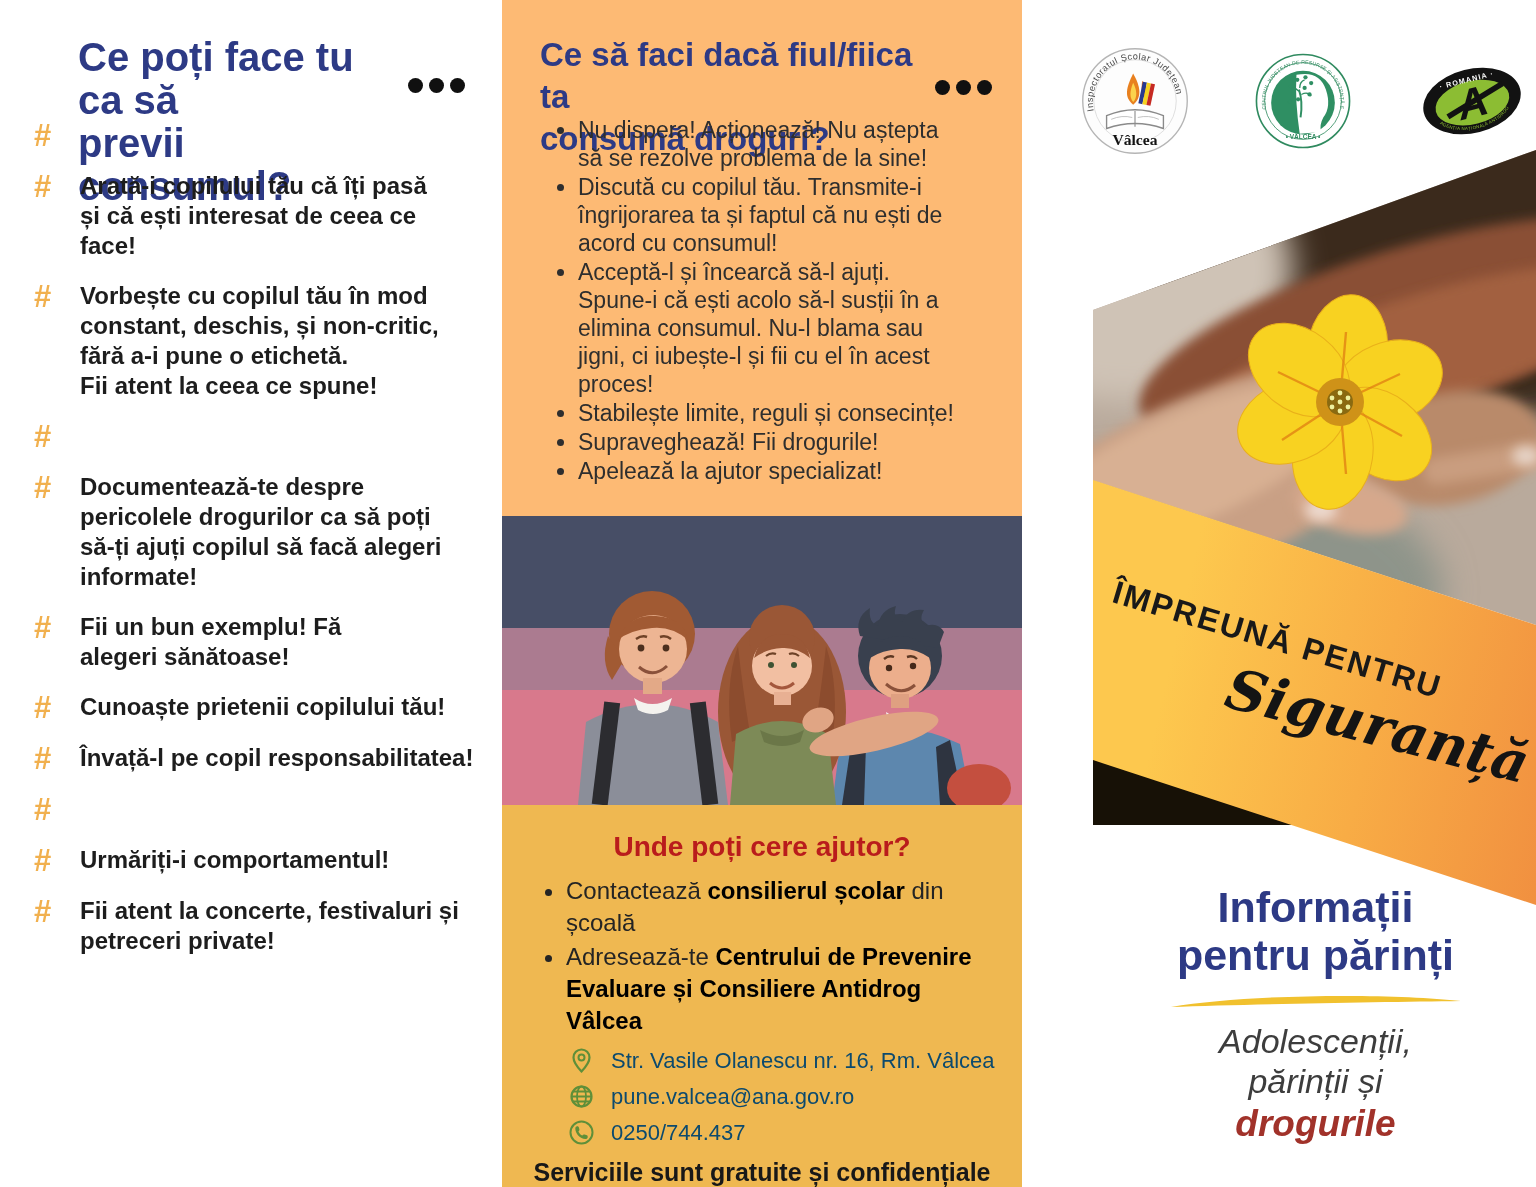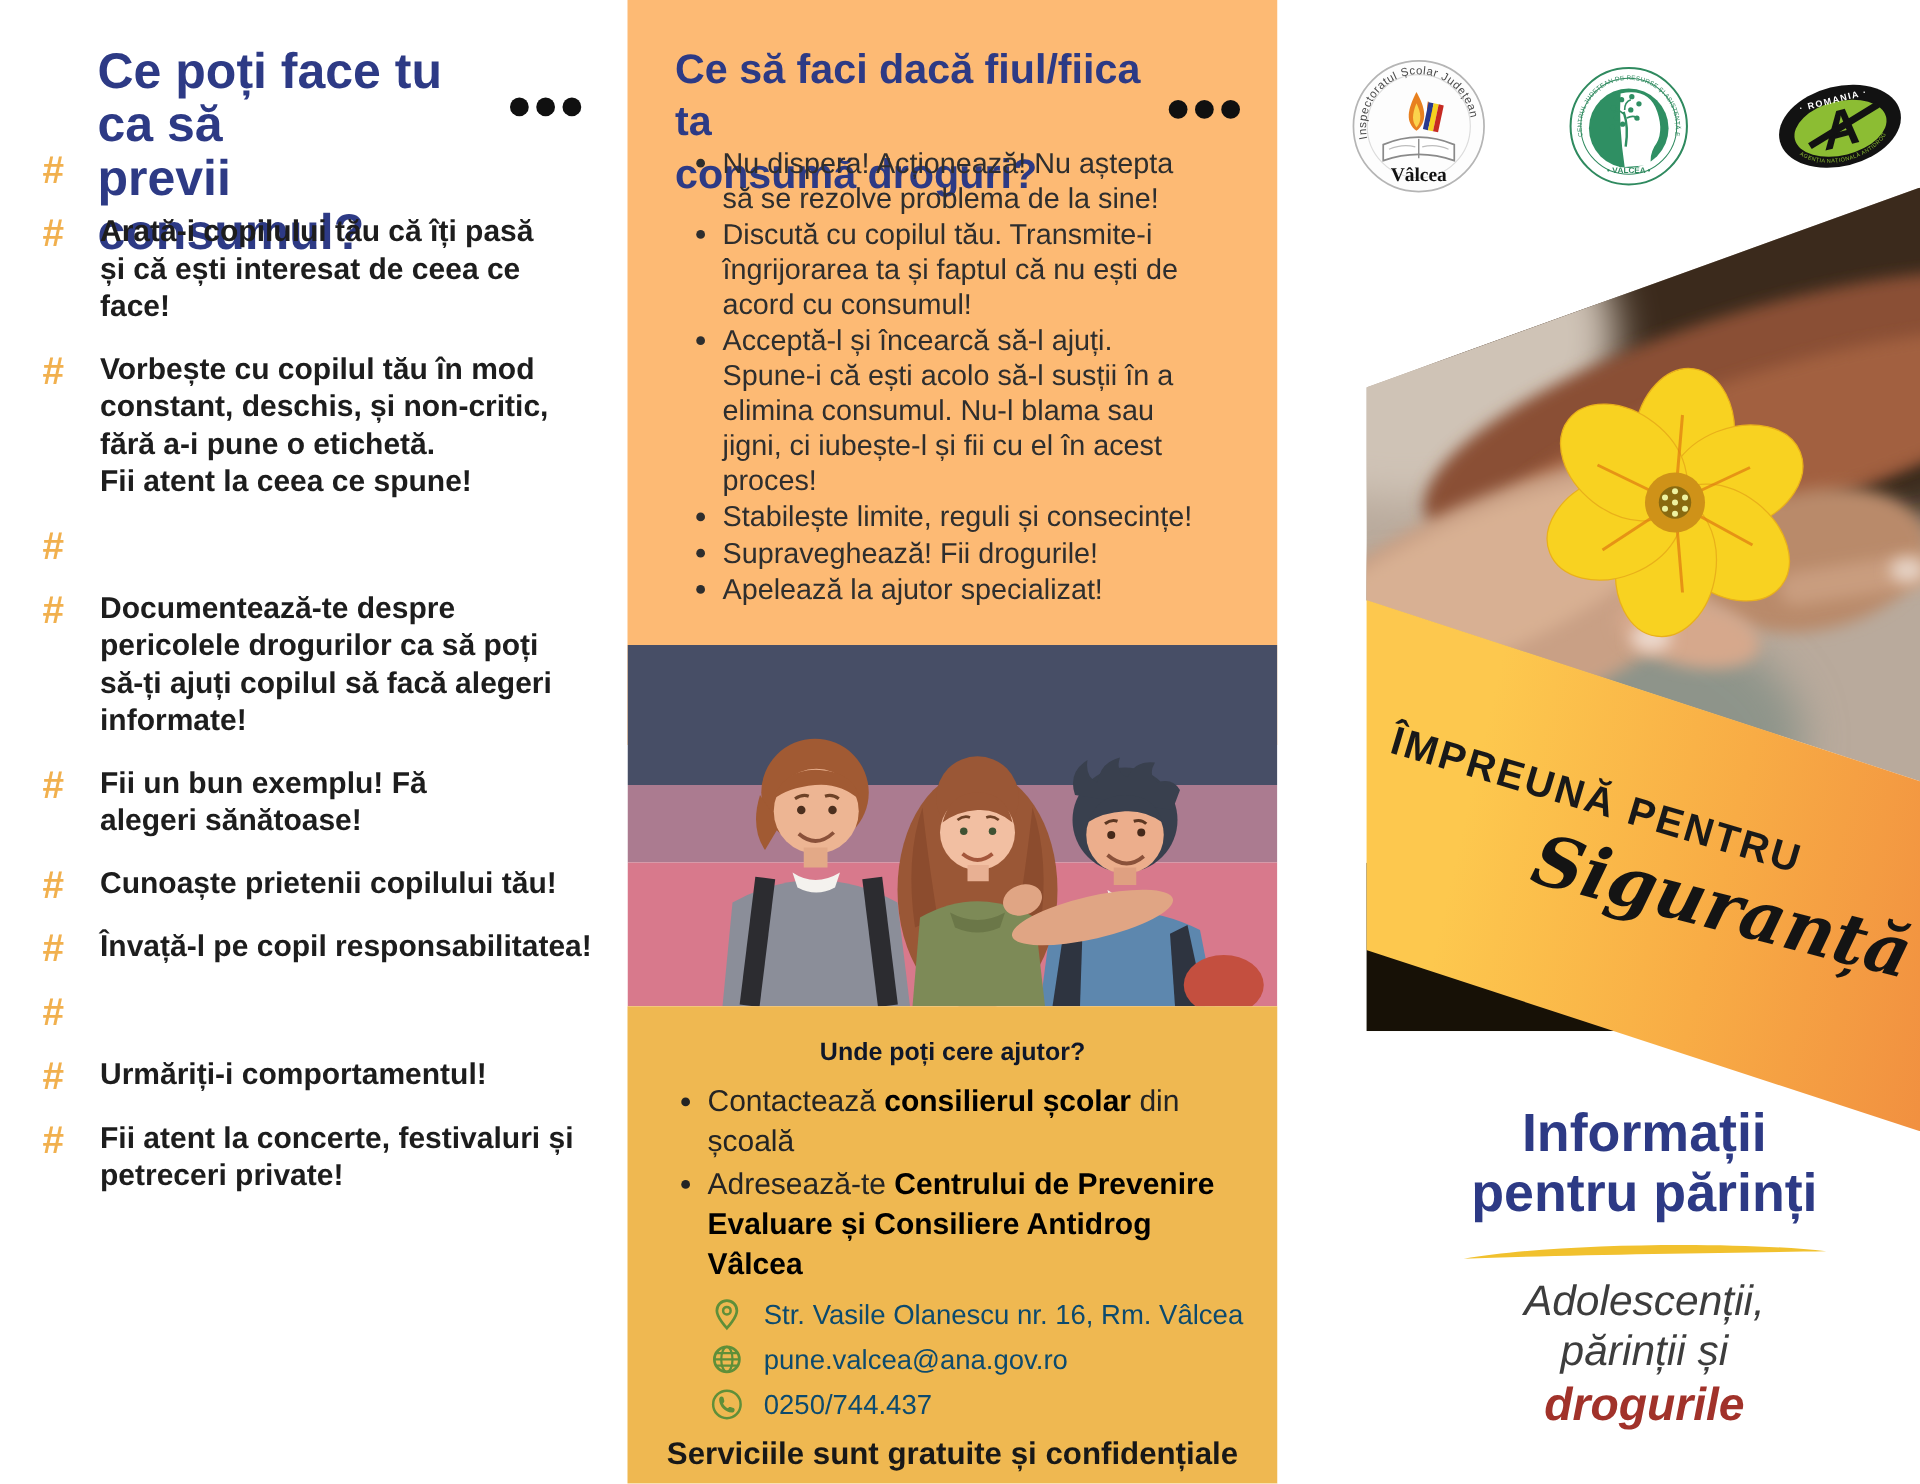--- a/index.html
+++ b/index.html
@@ -26,21 +26,21 @@
   .mid-gray{position:absolute;left:0;top:0;width:520px;height:596px;background:#fdba74;}
   .pm-title{position:absolute;left:38px;top:34px;margin:0;width:400px;
             font-size:33px;line-height:42px;font-weight:bold;color:#2d3a85;}
   .pm-dots{right:30px;top:80px;}
   .mid-bullets{position:absolute;left:48px;top:116px;width:445px;margin:0;padding:0 0 0 28px;
                font-size:23px;line-height:28px;color:#2e2e2e;}
   .mid-bullets li{margin-bottom:1px;}
   .mid-illustration{position:absolute;left:0;top:516px;width:520px;height:289px;}
   .mid-illustration svg{display:block;}
   .mid-orange{position:absolute;left:0;top:805px;width:520px;height:382px;background:#efb851;}
-  .mo-title{margin:26px 0 12px 0;text-align:center;font-size:20px;font-weight:bold;color:#0f172a;}
+  .mo-title{margin:26px 0 12px 0;text-align:center;font-size:28px;font-weight:bold;color:#b91c1c;}
   .mo-bullets{margin:0;padding:0 20px 0 64px;width:430px;font-size:24px;line-height:32px;color:#242424;}
   .mo-bullets li{margin-bottom:2px;}
   .mo-bold{font-weight:bold;color:#000000;}
   .contact{margin:10px 0 0 66px;}
   .contact-row{display:flex;align-items:center;margin-bottom:9px;}
   .contact-icon{flex:none;width:27px;height:27px;margin-right:16px;}
   .contact-text{font-size:22px;color:#0c4a6e;}
   .mo-footer{margin:12px 10px 0 10px;text-align:center;font-size:25px;font-weight:bold;color:#181818;}
 
   

